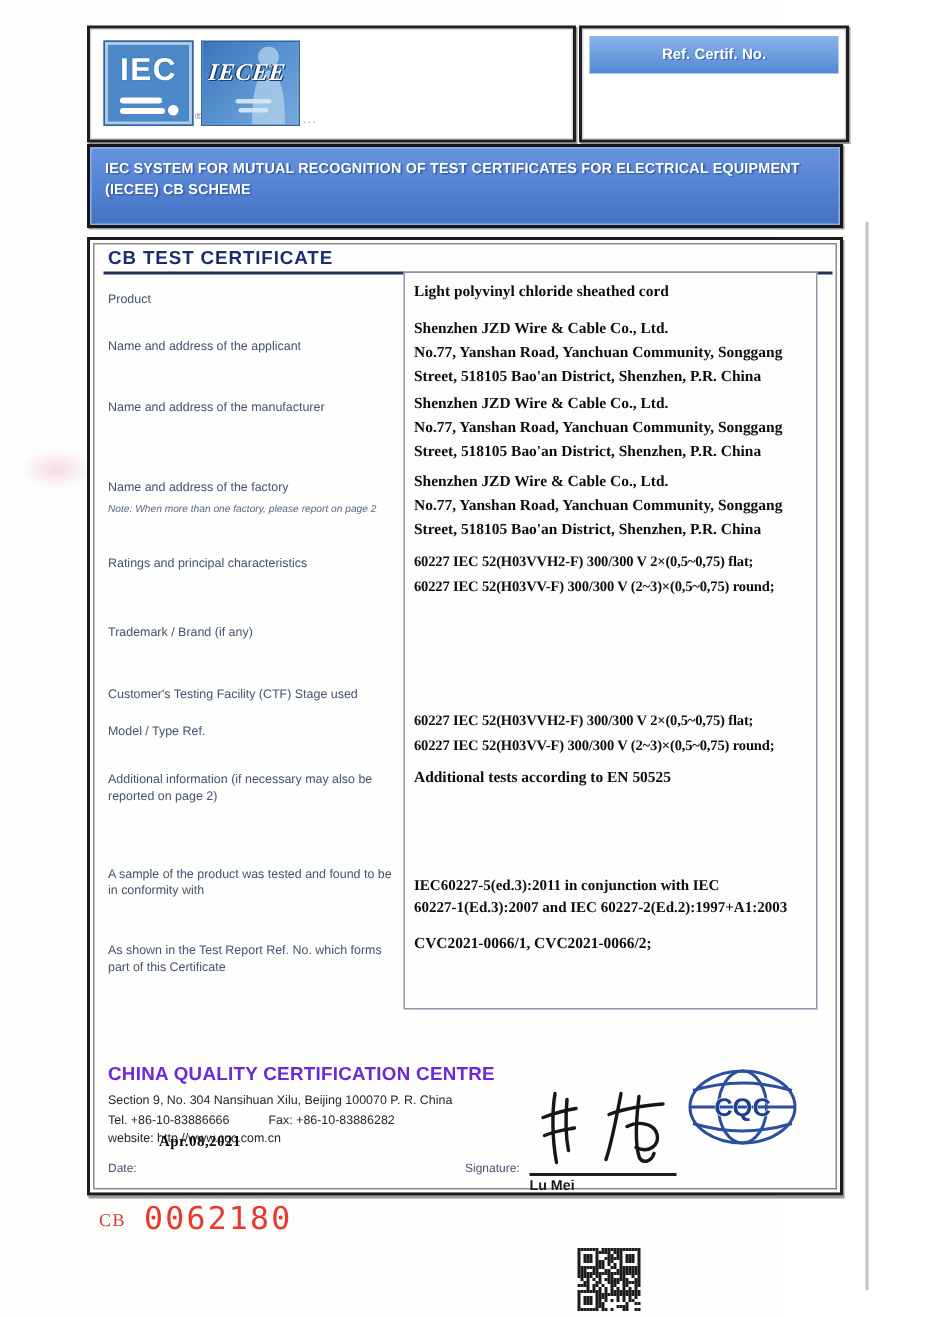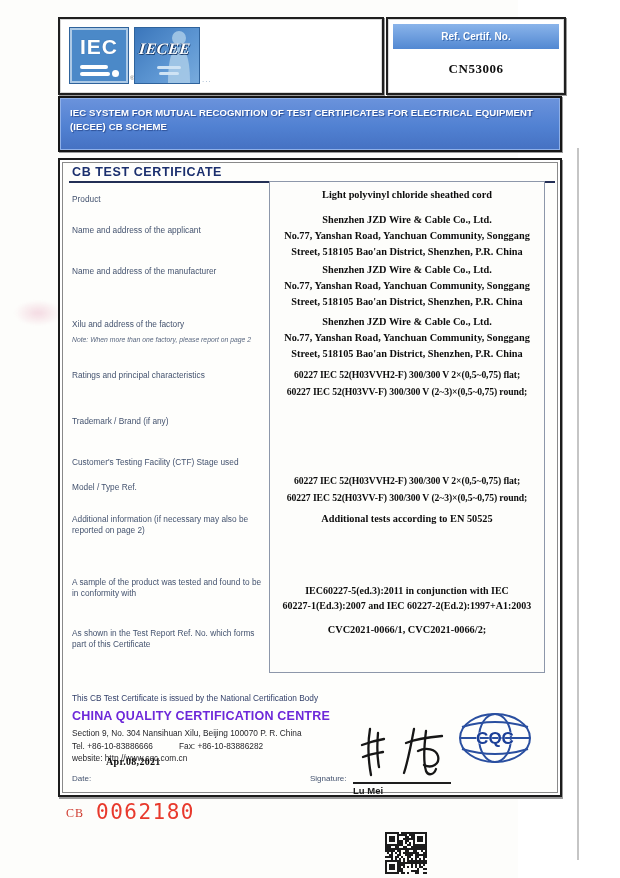--- a/index.html
+++ b/index.html
@@ -55,21 +55,21 @@
             background:#fefefc;border:2px solid #1c1c1c;
             box-shadow:inset 0 0 0 2px #ffffff, inset 0 0 0 3px #8a8a8a, 1px 2px 0 #9a9a9a;}
   .cert-title{position:absolute;left:12px;top:5px;color:#1b2f6e;font-weight:bold;font-size:12.5px;letter-spacing:.6px;}
   .title-rule{position:absolute;left:9px;top:21px;width:486px;height:2px;background:#232f55;}
   .value-box{position:absolute;left:209px;top:21px;width:276px;height:492px;box-sizing:border-box;
              border:1px solid #8d97aa;background:#fdfdfb;}
 
   .f-label{position:absolute;left:12px;width:192px;color:#44536f;font-size:8.3px;line-height:1.3;}
   .f-note{position:absolute;left:12px;width:200px;color:#5a6880;font-size:6.8px;font-style:italic;}
   .value{position:absolute;left:216px;width:262px;color:#0d0d0d;font-family:"Liberation Serif",serif;
-         font-weight:bold;font-size:10.3px;line-height:1.55;white-space:pre-line;text-align:center;}
+         font-weight:bold;font-size:10.3px;line-height:1.55;white-space:pre-line;}
   .value.tight{font-size:9.7px;line-height:1.75;letter-spacing:-.1px;}
   .value.std{font-size:10px;line-height:1.45;}
 
   .issued-note{position:absolute;left:12px;top:533px;color:#33406a;font-size:8.3px;}
 
   .issuer-name{position:absolute;left:12px;top:549px;color:#6d28d9;font-weight:bold;font-size:12.5px;letter-spacing:.2px;}
   .issuer-line{position:absolute;left:12px;color:#26262a;font-size:8.3px;}
   .addr{top:568px;} .telfax{top:581px;} .site{top:593px;}
   .telfax .fax{margin-left:26px;}
   .date-label{position:absolute;left:12px;top:614px;color:#44536f;font-size:8px;}
@@ -114,36 +114,35 @@
       </svg>
       <div class="txt">IECEE</div>
       <div class="iecee-b1"></div>
       <div class="iecee-b2"></div>
     </div>
     <span class="logo-ellipsis">...</span>
   </div>
 
   <div class="ref-box">
     <div class="ref-head">Ref. Certif. No.</div>
-    <div class="ref-num">CN53006</div>
   </div>
 
   <div class="banner">
     <div class="txt">IEC SYSTEM FOR MUTUAL RECOGNITION OF TEST CERTIFICATES FOR ELECTRICAL EQUIPMENT (IECEE) CB SCHEME</div>
   </div>
 
   <div class="main-box">
     <div class="cert-title">CB TEST CERTIFICATE</div>
     <div class="title-rule"></div>
     <div class="value-box"></div>
 
     <div class="f-label" style="top:34px">Product</div>
     <div class="f-label" style="top:65px">Name and address of the applicant</div>
     <div class="f-label" style="top:106px">Name and address of the manufacturer</div>
-    <div class="f-label" style="top:159px">Xilu and address of the factory</div>
+    <div class="f-label" style="top:159px">Name and address of the factory</div>
     <div class="f-note" style="top:176px">Note: When more than one factory, please report on page 2</div>
     <div class="f-label" style="top:210px">Ratings and principal characteristics</div>
     <div class="f-label" style="top:256px">Trademark / Brand (if any)</div>
     <div class="f-label" style="top:297px">Customer's Testing Facility (CTF) Stage used</div>
     <div class="f-label" style="top:322px">Model / Type Ref.</div>
     <div class="f-label" style="top:354px">Additional information (if necessary may also be reported on page 2)</div>
     <div class="f-label" style="top:417px">A sample of the product was tested and found to be in conformity with</div>
     <div class="f-label" style="top:468px">As shown in the Test Report Ref. No. which forms part of this Certificate</div>
 
     <div class="value" style="top:27px">Light polyvinyl chloride sheathed cord</div>
@@ -155,21 +154,20 @@
 No.77, Yanshan Road, Yanchuan   Community, Songgang Street, 518105 Bao'an District, Shenzhen, P.R. China</div>
     <div class="value tight" style="top:207px">60227 IEC 52(H03VVH2-F) 300/300 V 2×(0,5~0,75) flat;
 60227 IEC 52(H03VV-F) 300/300 V (2~3)×(0,5~0,75) round;</div>
     <div class="value tight" style="top:313px">60227 IEC 52(H03VVH2-F) 300/300 V 2×(0,5~0,75) flat;
 60227 IEC 52(H03VV-F) 300/300 V (2~3)×(0,5~0,75) round;</div>
     <div class="value" style="top:351px">Additional tests according to EN 50525</div>
     <div class="value std" style="top:424px">IEC60227-5(ed.3):2011 in conjunction with IEC
 60227-1(Ed.3):2007 and IEC 60227-2(Ed.2):1997+A1:2003</div>
     <div class="value" style="top:462px">CVC2021-0066/1, CVC2021-0066/2;</div>
 
-    <div class="issued-note">This CB Test Certificate is issued by the National Certification Body</div>
 
     <div class="issuer-name">CHINA QUALITY CERTIFICATION CENTRE</div>
     <div class="issuer-line addr">Section 9, No. 304 Nansihuan Xilu, Beijing 100070 P. R. China</div>
     <div class="issuer-line telfax">
       <span>Tel. +86-10-83886666</span><span class="fax">Fax: +86-10-83886282</span>
     </div>
     <div class="issuer-line site">website: http //www.cqc.com.cn</div>
 
     <div class="date-label">Date:</div>
     <div class="date-value">Apr.08,2021</div>

